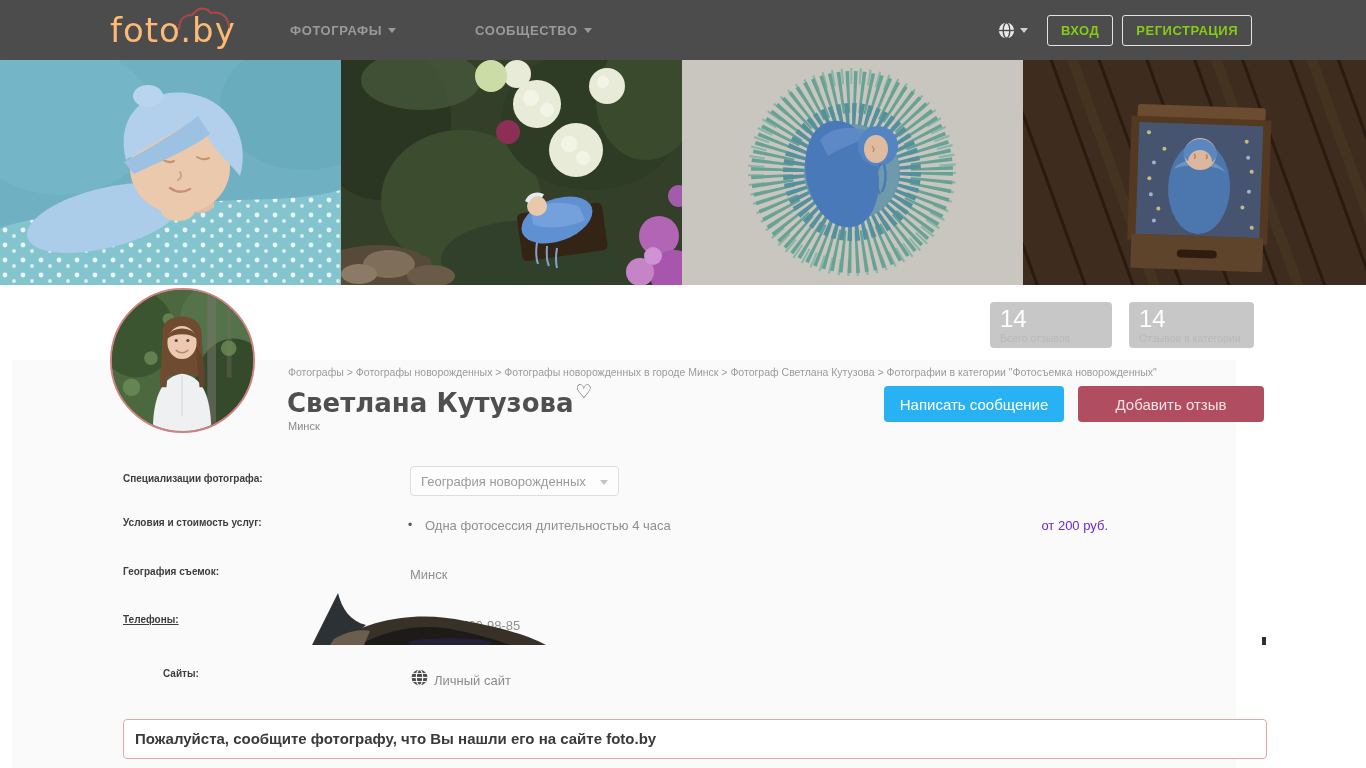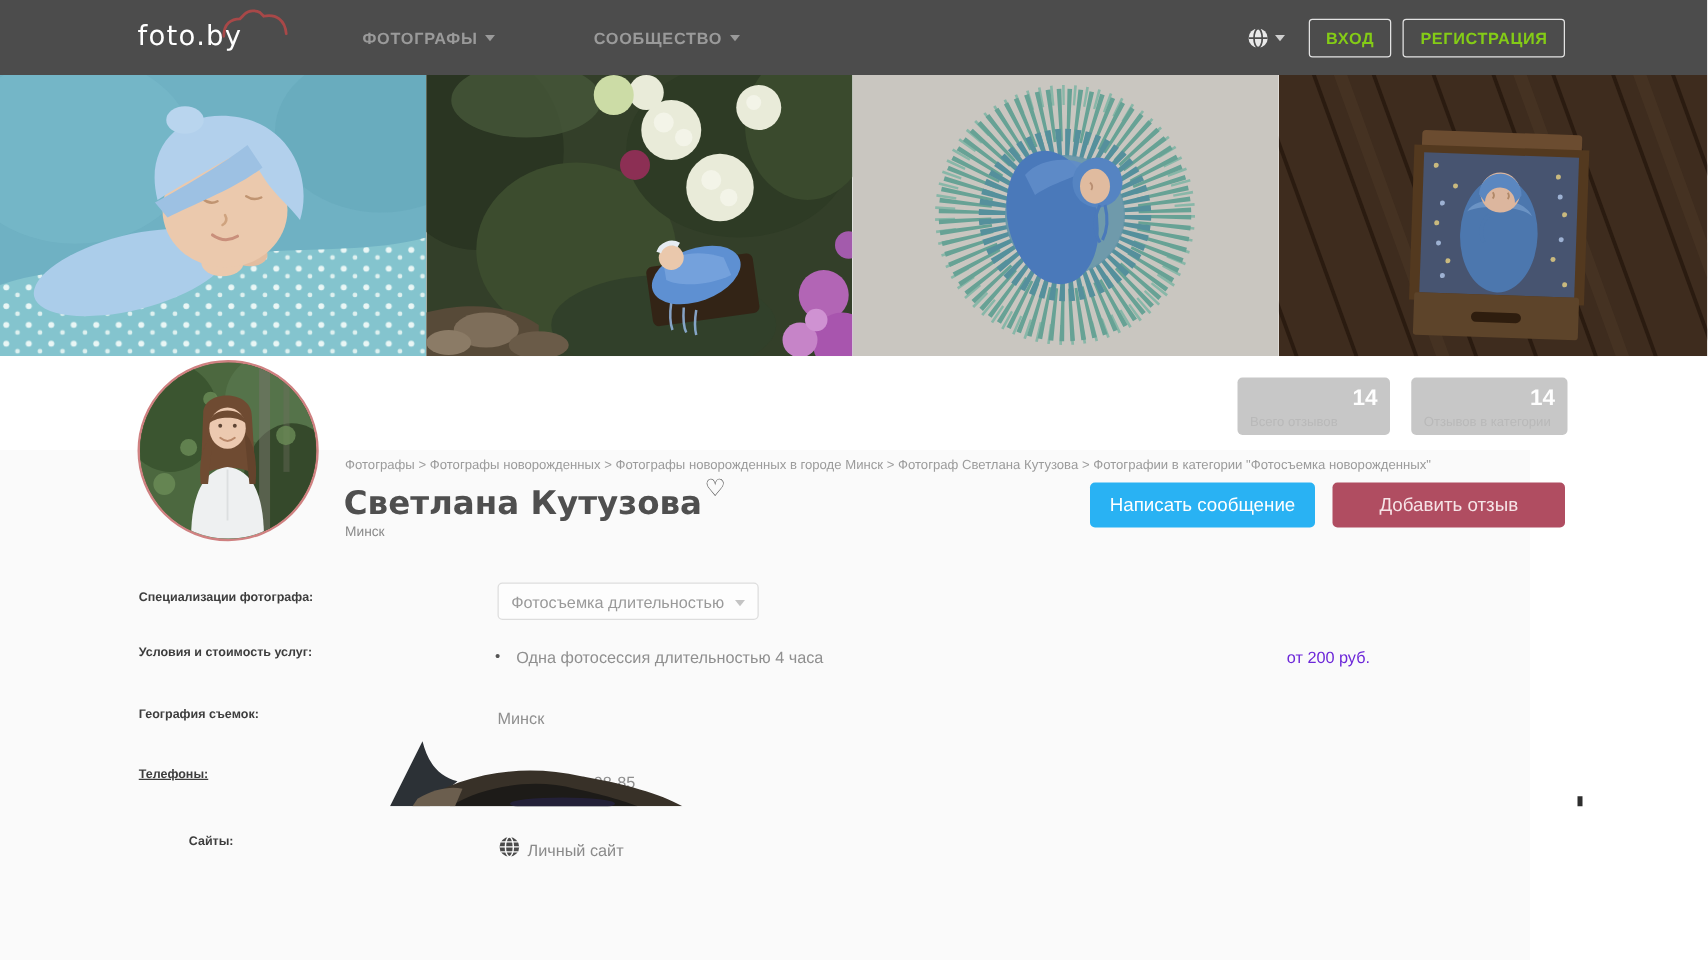--- a/index.html
+++ b/index.html
@@ -2,21 +2,21 @@
 <html><head>
 <meta charset="utf-8">
 <style>
   * { margin:0; padding:0; box-sizing:border-box; }
   html,body { width:1366px; height:768px; font-family:"Liberation Sans", sans-serif; background:#fff; }
   .page { position:relative; width:1366px; height:768px; overflow:hidden; background:#fff; }
 
   
   .navbar { position:absolute; top:0; left:0; width:1366px; height:60px; background:#4c4c4c; z-index:20; }
   .logo { position:absolute; left:110px; top:6px; width:140px; height:50px; cursor:pointer; }
-  .logo-text { font-family:"DejaVu Sans", sans-serif; font-size:22px; color:#ffffff; letter-spacing:1px; line-height:48px; }
+  .logo-text { font-family:"DejaVu Sans", sans-serif; font-size:34px; color:#fdba74; letter-spacing:1px; line-height:48px; }
   .logo-cam { position:absolute; left:66px; top:1px; }
   .nav-link { position:absolute; top:0; height:60px; display:flex; align-items:center; gap:6px;
               font-size:13px; font-weight:bold; letter-spacing:.6px; color:#9a9a9a; cursor:pointer; }
   .nav-link-1 { left:290px; }
   .nav-link-2 { left:475px; }
   .caret { width:0; height:0; border-left:4px solid transparent; border-right:4px solid transparent; border-top:5px solid #9a9a9a; display:inline-block; }
   .caret-white { border-top-color:#cfcfcf; }
   .nav-right { position:absolute; right:114px; top:0; height:60px; display:flex; align-items:center; gap:9px; }
   .lang { display:flex; align-items:center; gap:5px; cursor:pointer; margin-right:10px; }
   .nav-btn { height:31px; padding:0 13px; border:1px solid #e3e3e3; border-radius:3px; background:transparent;
@@ -34,25 +34,25 @@
   .tick { position:absolute; width:4px; height:8px; background:#2e2e2e; top:352px; }
 
   .avatar { position:absolute; left:110px; top:288px; width:145px; height:145px; border-radius:50%;
             border:2px solid #cf8181; overflow:hidden; z-index:10; background:#4c683f; }
   .avatar svg { display:block; width:100%; height:100%; }
 
   .badge { position:absolute; top:302px; height:46px; background:#c7c7c7; border-radius:4px;
            padding:3px 10px; color:#fff; z-index:3; }
   .badge-1 { left:990px; width:122px; }
   .badge-2 { left:1129px; width:125px; }
-  .badge-num { font-size:18px; font-weight:bold; line-height:27px; color:#fefefe;text-align:right; }
+  .badge-num { font-size:24px; font-weight:normal; line-height:27px; color:#fefefe; }
   .badge-lbl { font-size:10.5px; color:#b9b9b9; line-height:12px; }
 
   
-  .content { position:absolute; top:360px; left:0; width:1224px; height:408px; background:#fafafa; }
+  .content { position:absolute; top:360px; left:12px; width:1224px; height:408px; background:#fafafa; }
   .breadcrumb { position:absolute; left:276px; top:6px; width:900px; font-size:10.5px; color:#9b9b9b; white-space:nowrap; cursor:pointer; }
   .name { position:absolute; left:275px; top:20px; font-family:"DejaVu Sans", sans-serif; font-size:26px; color:#4f4f4f; }
   .fav-heart { font-size:19px; color:#555; vertical-align:14px; margin-left:2px; cursor:pointer; }
   .city { position:absolute; left:276px; top:60px; font-size:11px; color:#8a8a8a; }
 
   .btn-msg { position:absolute; left:872px; top:26px; width:180px; height:36px; background:#29b2f3; border:none;
              border-radius:4px; color:#fff; font-size:15px; cursor:pointer; font-family:"Liberation Sans", sans-serif; }
   .btn-review { position:absolute; left:1066px; top:26px; width:186px; height:36px; background:#b04d61; border:none;
              border-radius:4px; color:#f6e3e6; font-size:15px; cursor:pointer; font-family:"Liberation Sans", sans-serif; }
 
@@ -314,21 +314,21 @@
     <h1 class="name">
       <span>Светлана Кутузова</span><span class="fav-heart">♡</span>
     </h1>
     <div class="city">Минск</div>
 
     <button class="btn-msg">Написать сообщение</button>
     <button class="btn-review">Добавить отзыв</button>
 
     <div class="row-label lbl-spec">Специализации фотографа:</div>
     <div class="spec-select">
-      <span class="spec-select-text">Фотосъемка длительностью</span>
+      <span class="spec-select-text">География новорожденных</span>
       <span class="spec-caret"></span>
     </div>
 
     <div class="row-label lbl-cond">Условия и стоимость услуг:</div>
     <span class="cond-bullet">•</span>
     <span class="cond-text">Одна фотосессия длительностью 4 часа</span>
     <span class="cond-price">от 200 руб.</span>
 
     <div class="row-label lbl-geo">География съемок:</div>
     <div class="row-value val-geo">Минск</div>
@@ -339,15 +339,18 @@
     <div class="row-label lbl-sites">Сайты:</div>
     <svg class="site-globe" width="17" height="17" viewBox="0 0 16 16">
       <circle cx="8" cy="8" r="7.4" fill="#4a4a4a"></circle>
       <ellipse cx="8" cy="8" rx="3" ry="7.4" fill="none" stroke="#fafafa" stroke-width="1.1"></ellipse>
       <line x1="0.6" y1="8" x2="15.4" y2="8" stroke="#fafafa" stroke-width="1.1"></line>
       <line x1="1.6" y1="4.2" x2="14.4" y2="4.2" stroke="#fafafa" stroke-width="0.9"></line>
       <line x1="1.6" y1="11.8" x2="14.4" y2="11.8" stroke="#fafafa" stroke-width="0.9"></line>
     </svg>
     <span class="site-link">Личный сайт</span>
 
+    <div class="notice">
+      <span class="notice-text">Пожалуйста, сообщите фотографу, что Вы нашли его на сайте foto.by</span>
+    </div>
   </div>
 
 </div>
 
 </body></html>

